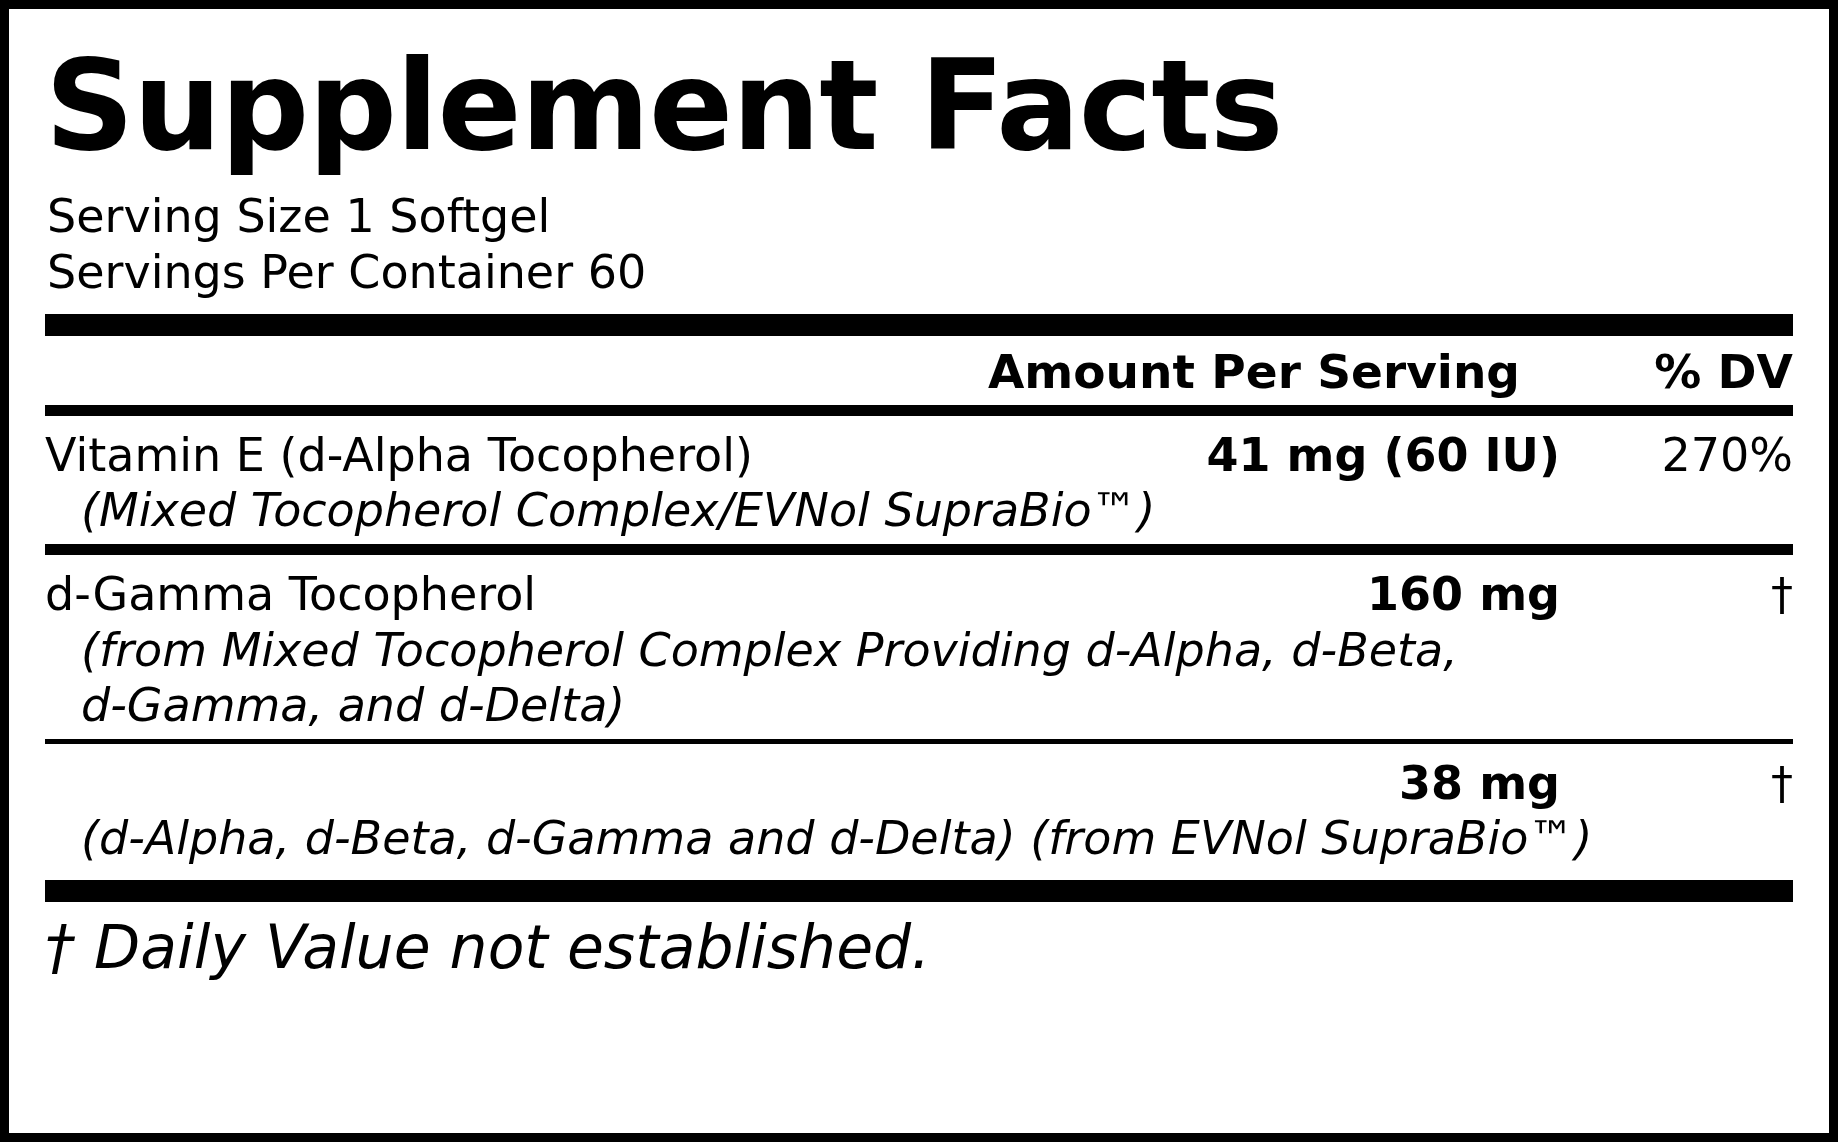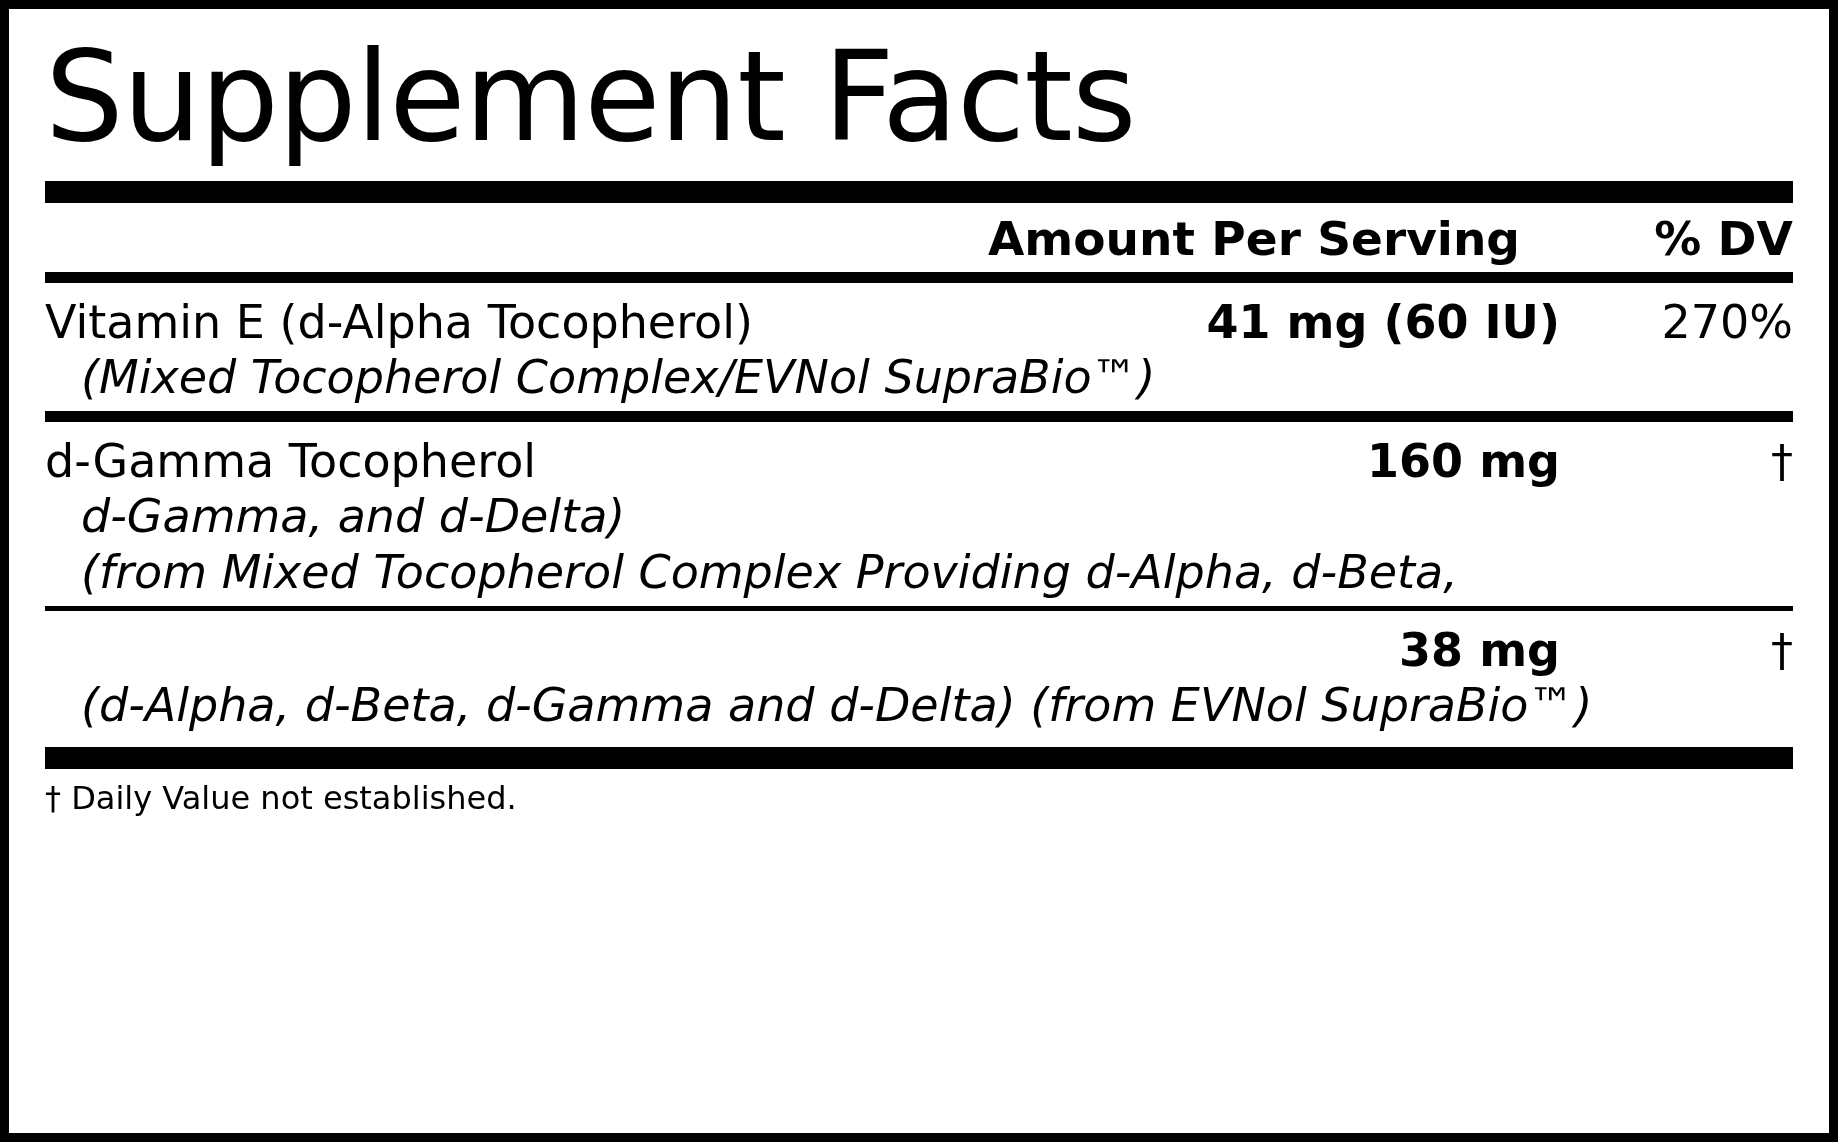--- a/index.html
+++ b/index.html
@@ -14,25 +14,25 @@
     position: relative;
     width: 1838px;
     height: 1142px;
     background: #ffffff;
     border: 9px solid #000000;
     padding: 10px 30px 0 30px;
   }
   
   .title {
     font-size: 124px;
-    font-weight: normal;
+    font-weight: bold;
     line-height: 1.12;
     letter-spacing: -1px;
     white-space: nowrap;
-    margin-top: 9px;
+    margin-top: 18px;
     margin-left: 6px;
   }
   
   .serving {
     font-size: 46px;
     line-height: 1.22;
     margin-left: 8px;
     margin-top: 12px;
   }
   .serving div { white-space: nowrap; }
@@ -88,32 +88,37 @@
   .sub {
     font-size: 46px;
     line-height: 1.2;
     padding-left: 36px;
     font-style: italic;
   }
   .sub div { white-space: nowrap; }
 
   
   .footnote {
-    font-size: 32px;
+    font-size: 60px;
     margin: 10px 6px 0 6px;
     white-space: nowrap;
+    font-style: italic;
   }
 </style>
 </head>
 <body>
 
 <div class="panel">
 
   <div class="title">Supplement Facts</div>
 
+  <div class="serving">
+    <div>Serving Size 1 Softgel</div>
+    <div>Servings Per Container 60</div>
+  </div>
 
   <div class="rule-thick"></div>
 
   <div class="hdr-row">
     <span class="hdr-amount">Amount Per Serving</span>
     <span class="hdr-dv">% DV</span>
   </div>
 
   <div class="rule-med"></div>
 
@@ -132,22 +137,22 @@
   <div class="rule-med"></div>
 
   <div class="row">
     <div class="row-main">
       <span class="nutrient-name">d-Gamma Tocopherol</span>
       <span class="spacer"></span>
       <span class="amount">160 mg</span>
       <span class="dv dagger">†</span>
     </div>
     <div class="sub">
+      <div>(from Mixed Tocopherol Complex Providing d-Alpha, d-Beta,</div>
       <div>d-Gamma, and d-Delta)</div>
-      <div>(from Mixed Tocopherol Complex Providing d-Alpha, d-Beta,</div>
     </div>
   </div>
 
   <div class="rule-thin"></div>
 
   <div class="row">
     <div class="row-main">
       <span class="spacer"></span>
       <span class="amount">38 mg</span>
       <span class="dv dagger">†</span>

